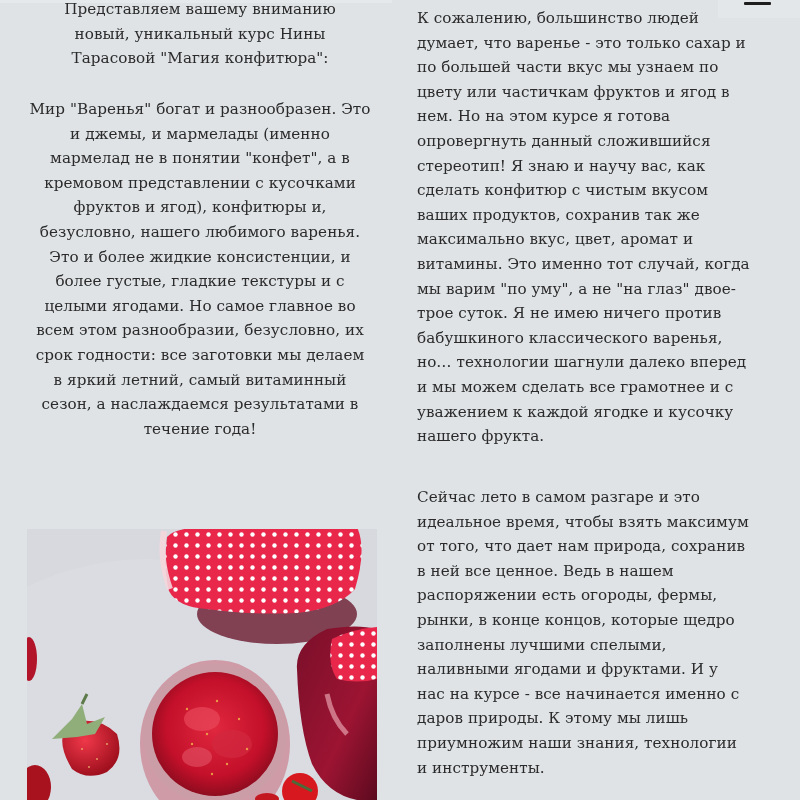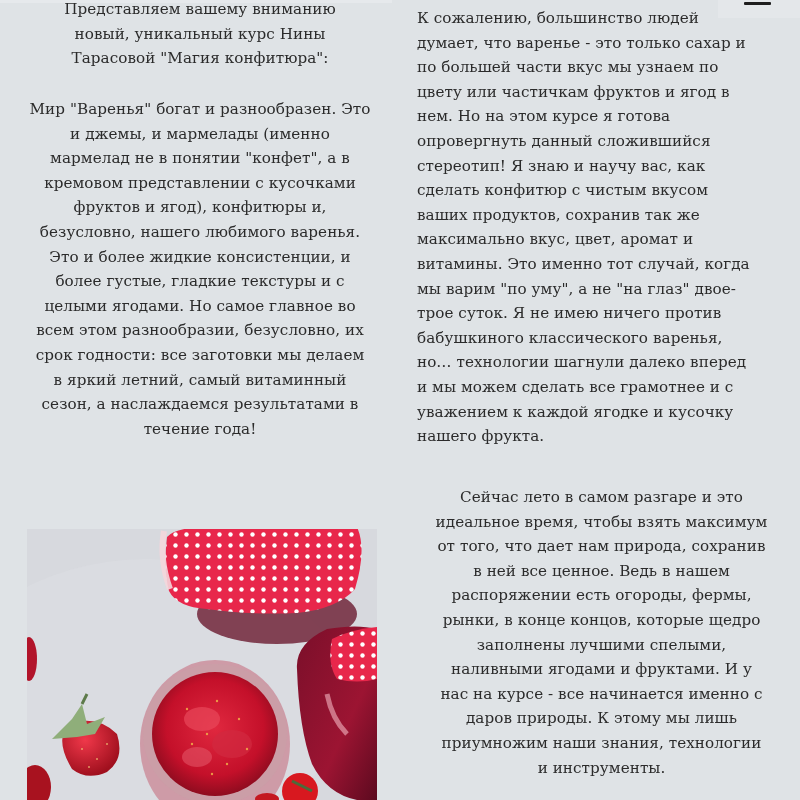--- a/index.html
+++ b/index.html
@@ -67,23 +67,23 @@
     text-align: center;
   }
   .right-p1 {
     position: absolute;
     left: 17px; top: 6px;
     width: 383px;
     text-align: left;
   }
   .right-p2 {
     position: absolute;
-    left: 10px; top: 485px;
+    left: 17px; top: 485px;
     width: 383px;
-    text-align: center;
+    text-align: left;
   }
   .photo {
     position: absolute;
     left: 27px; top: 529px;
     width: 350px; height: 271px;
     overflow: hidden;
     background: linear-gradient(160deg, #d9dbe0 0%, #cfd2d8 45%, #d8dadf 100%);
   }
   .photo svg { display: block; }
 </style>

